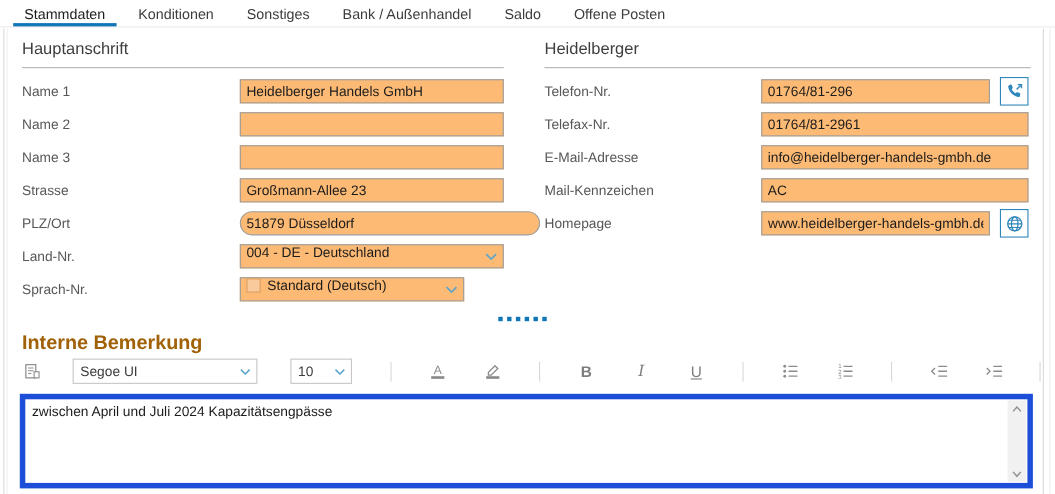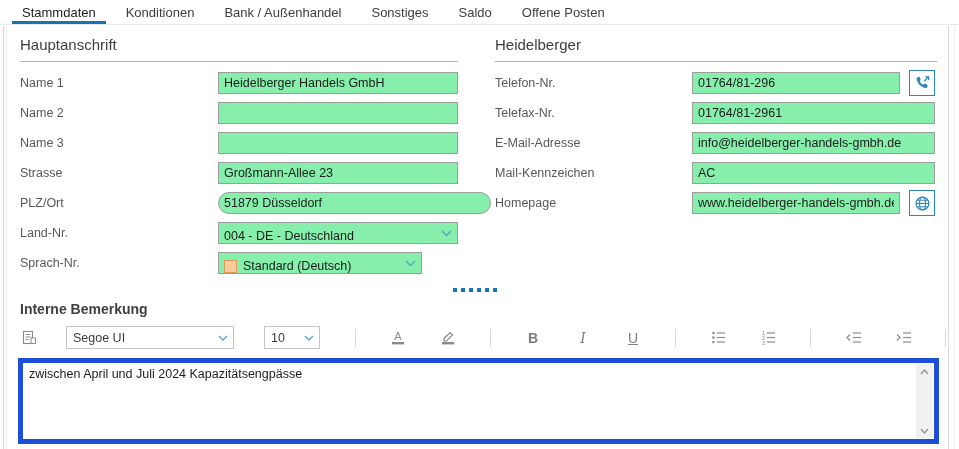--- a/index.html
+++ b/index.html
@@ -32,42 +32,42 @@
     position:absolute; top:36px; font-size:15px; color:#3e3e3e;
     padding-bottom:8px; border-bottom:1px solid #b3b3b3; box-sizing:border-box;
   }
   .group-title.left  { left:20px;  width:438px; }
   .group-title.right { left:495px; width:442px; }
 
   
   .flabel { position:absolute; font-size:12.5px; color:#585858; white-space:nowrap; }
   .ftext, .fcombo {
     position:absolute; height:22px; box-sizing:border-box;
-    border:1px solid #9d9d9d; background:#86efac;
+    border:1px solid #9d9d9d; background:#fdba74;
     font-family:"Liberation Sans", sans-serif; font-size:12.5px; color:#1c1c1c;
   }
   .ftext { padding:0 5px; }
-  .fcombo { display:flex; align-items:flex-end; padding:0 22px 0 5px; }
+  .fcombo { display:flex; align-items:flex-start; padding:0 22px 0 5px; }
   .fcombo .chev { position:absolute; right:5px; top:7px; }
   .swatch {
     width:13px; height:13px; box-sizing:border-box; margin-right:6px;
     background:#f9cb9c; border:1px solid #dd9a57; flex:0 0 auto;
   }
   .icon-btn {
     position:absolute; width:26px; height:26px; box-sizing:border-box;
     border:1px solid #2e86ba; background:#fff; padding:0;
     display:flex; align-items:center; justify-content:center; cursor:pointer;
   }
 
   
   .splitter { position:absolute; left:453px; top:288px; display:flex; gap:4px; cursor:row-resize; }
   .splitter .dot { width:4px; height:4px; background:#1176b5; }
 
   
-  .remark-title { position:absolute; left:20px; top:301px; font-size:14px; font-weight:600; color:#404040;text-align:center; }
+  .remark-title { position:absolute; left:20px; top:301px; font-size:18px; font-weight:600; color:#a16207;text-align:center; }
   .rt-toolbar { position:absolute; left:16px; top:324px; height:27px; display:flex; align-items:center;gap:24px; }
   .tb-btn {
     width:24px; height:24px; border:none; background:transparent; padding:0; margin:0 1px;
     display:flex; align-items:center; justify-content:center; cursor:pointer;
     color:#7d7d7d; font-size:14px; line-height:1;
   }
   .tb-btn .bld { font-weight:bold; }
   .tb-btn .ita { font-family:"DejaVu Serif", serif; font-style:italic; }
   .tb-btn .und { text-decoration:underline; }
   .tb-sep { width:1px; height:18px; background:#d8d8d8; margin:0 5px; }
@@ -91,22 +91,22 @@
     display:flex; flex-direction:column; justify-content:space-between; align-items:center;
   }
   .vscroll .arr { width:17px; height:15px; display:flex; align-items:center; justify-content:center; cursor:pointer; }
 </style>
 </head>
 <body>
 
 <div class="tabbar">
   <div class="tab active">Stammdaten</div>
   <div class="tab">Konditionen</div>
+  <div class="tab">Sonstiges</div>
   <div class="tab">Bank / Außenhandel</div>
-  <div class="tab">Sonstiges</div>
   <div class="tab">Saldo</div>
   <div class="tab">Offene Posten</div>
 </div>
 
 <div class="edge l1"></div>
 <div class="edge l2"></div>
 <div class="edge r1"></div>
 <div class="edge r2"></div>
 
 <div class="group-title left">Hauptanschrift</div>

